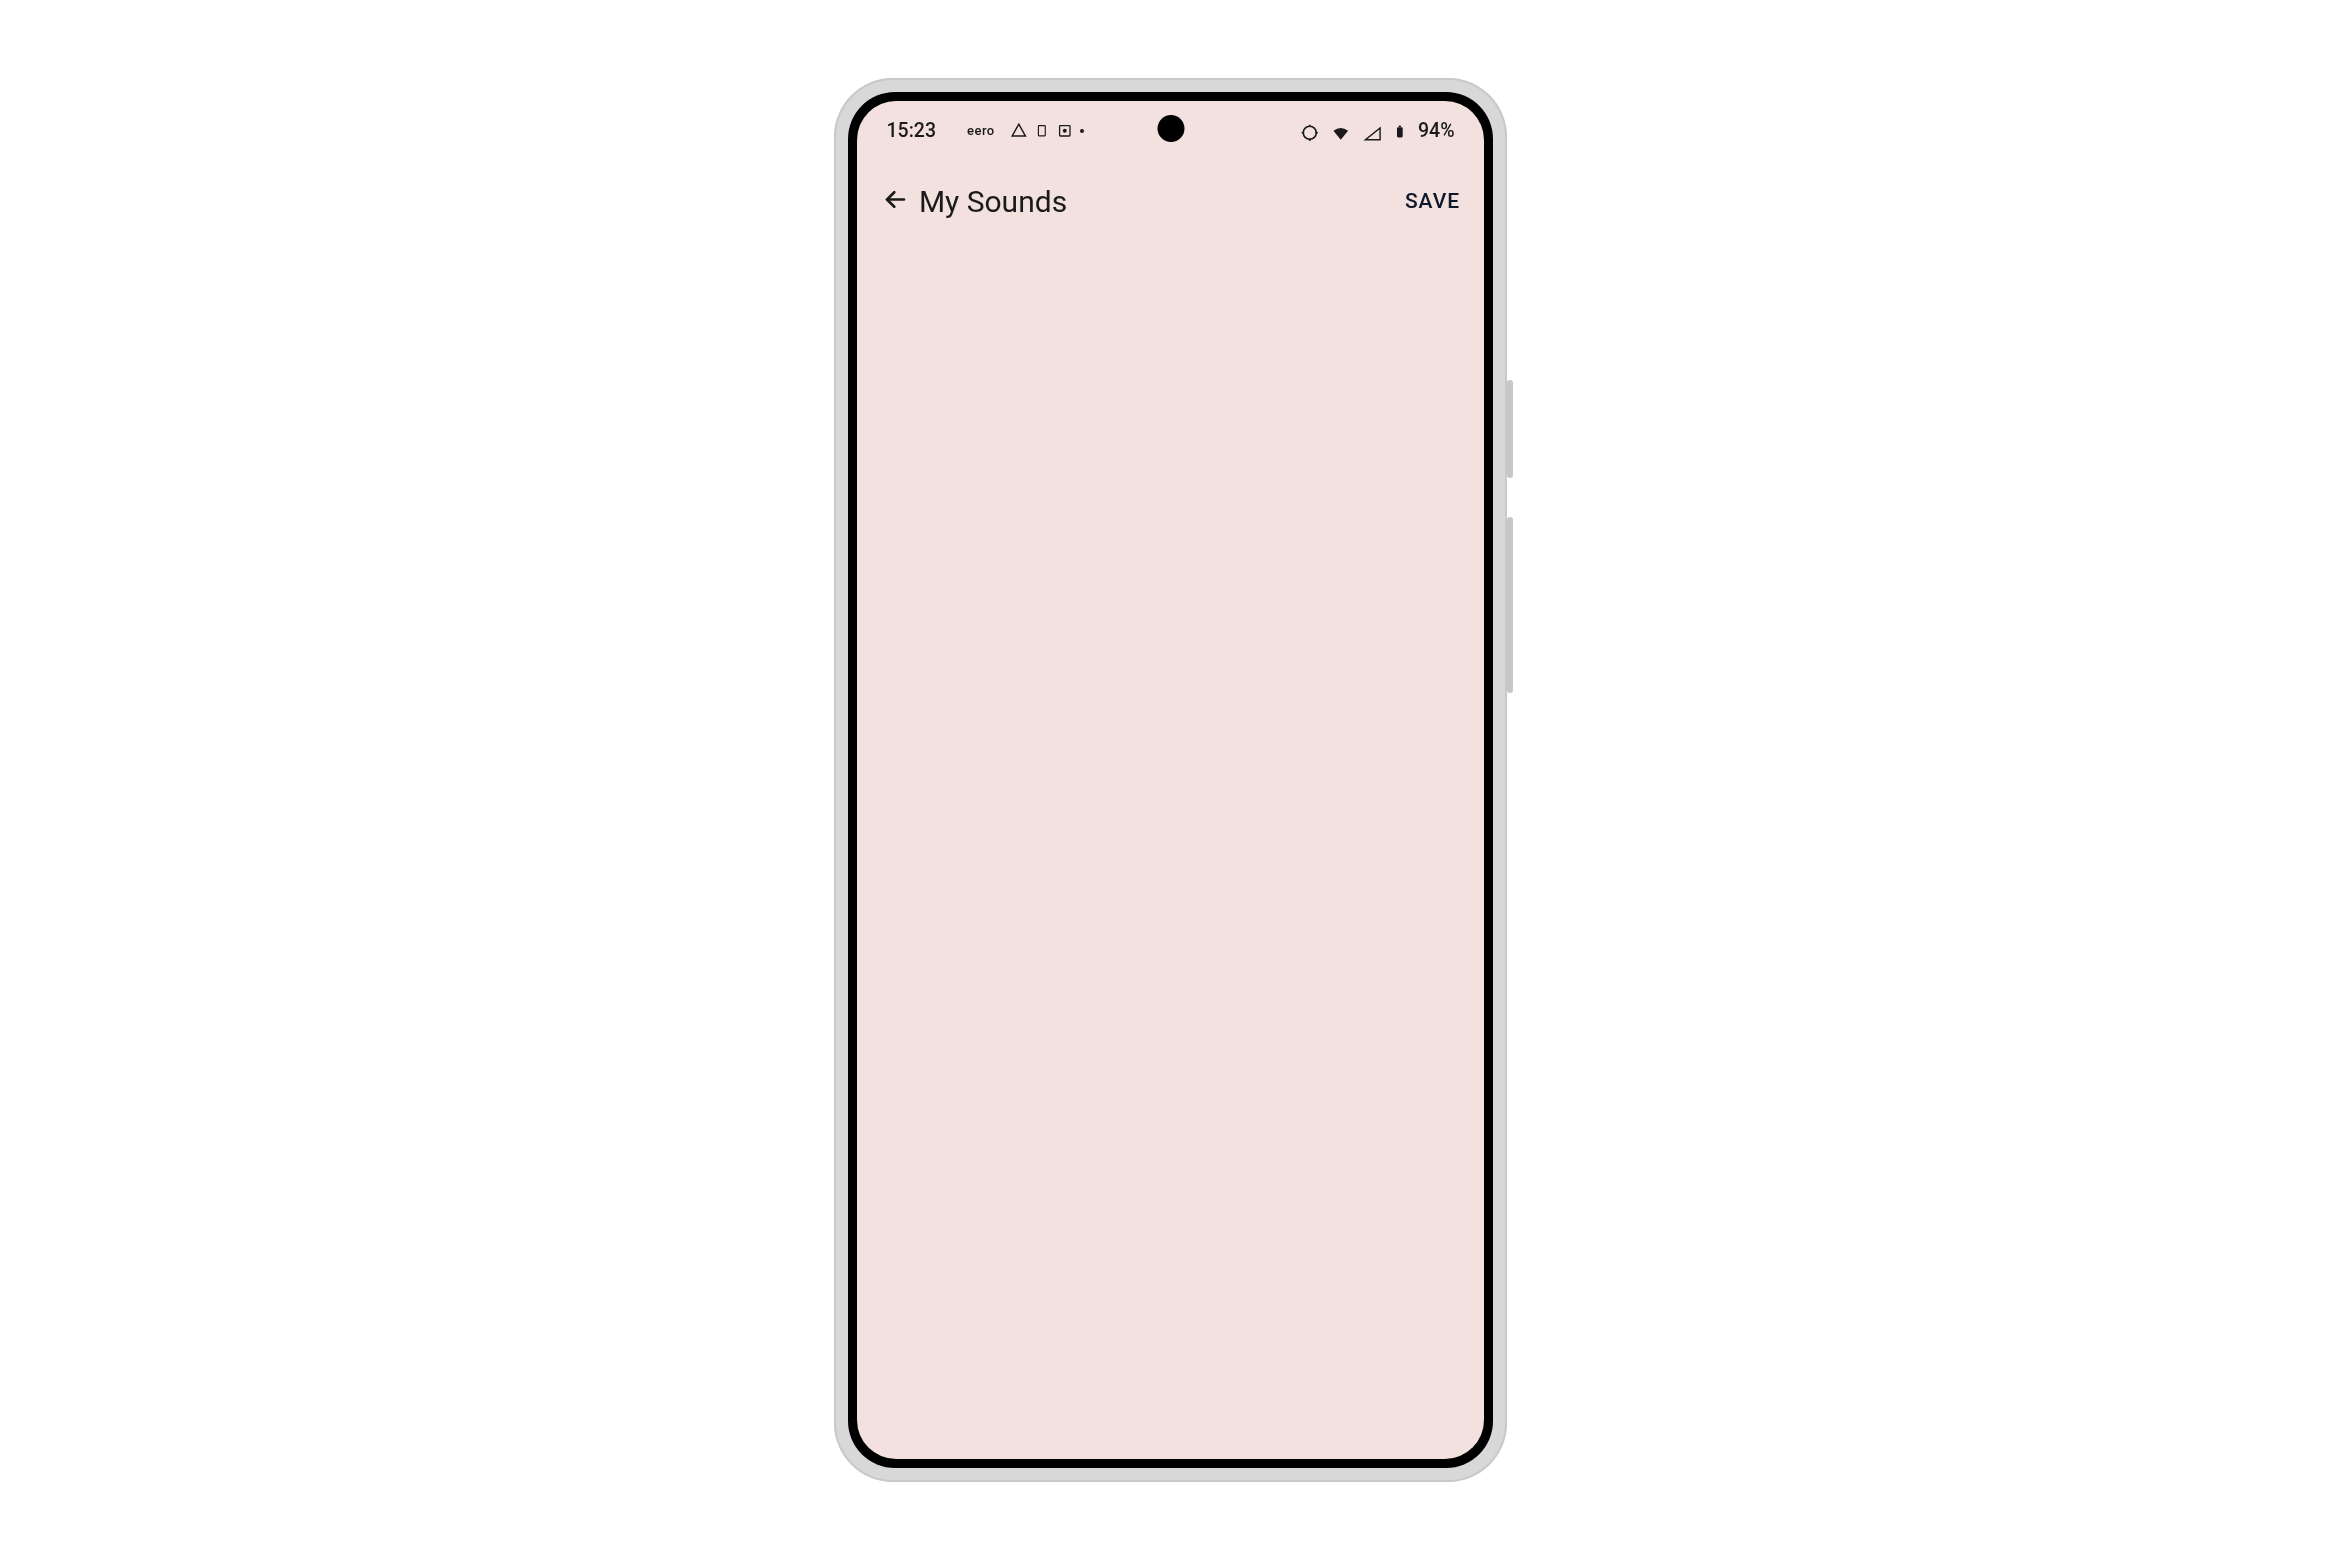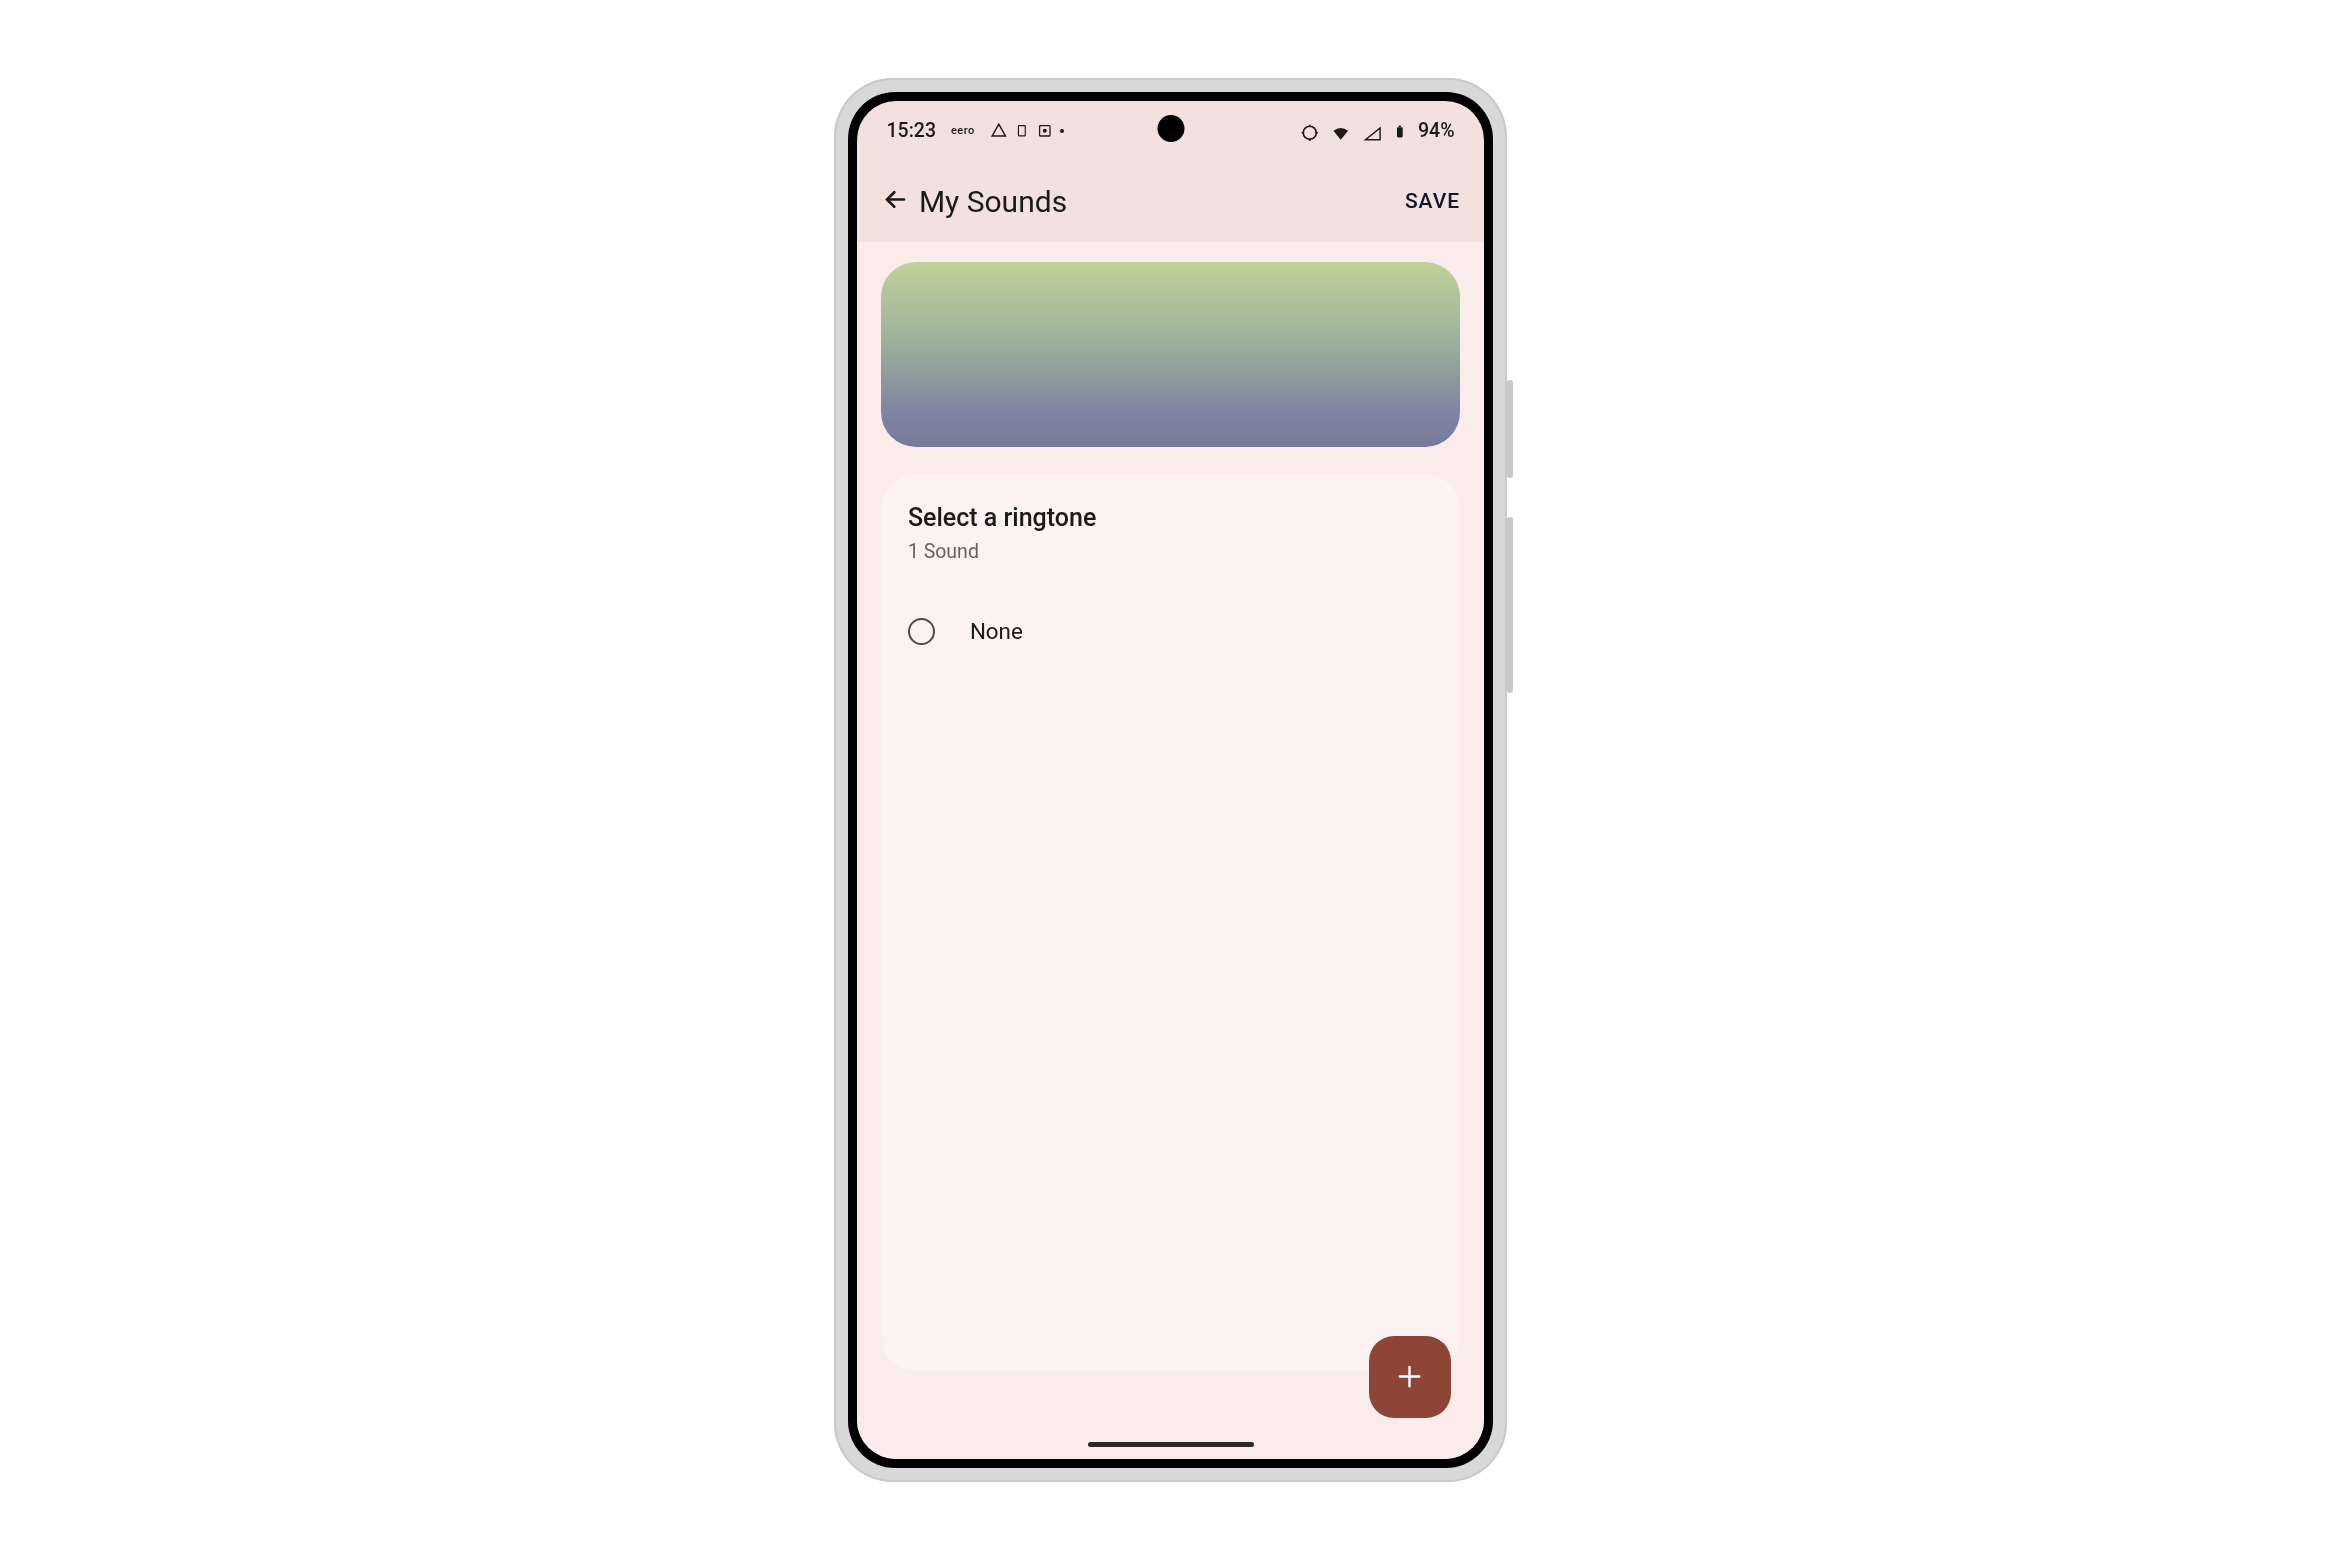--- a/index.html
+++ b/index.html
@@ -80,21 +80,21 @@
     align-items: center;
     justify-content: space-between;
     padding: 0 29px;
     font-size: 19.5px;
     color: #1a1a1a;
     font-weight: 500;
   }
   .status-left { display: flex; align-items: center; gap: 15px; }
   .status-right { display: flex; align-items: flex-end; gap: 11px; }
   .status-icons { display: flex; align-items: center; gap: 7.8px; font-size: 17.6px; }
-  .tiny-text { font-size: 11px; letter-spacing: 0.5px; }
+  .tiny-text { font-size: 13px; letter-spacing: 0.5px; margin-left: 16px; }
 
   
   .app-bar {
     height: 82px;
     display: flex;
     align-items: center;
     padding: 0 23.4px;
     gap: 9px;
   }
   .back-icon { cursor: pointer; }
@@ -240,38 +240,17 @@
         <span class="back-icon">
           <svg width="29" height="29" viewBox="0 0 24 24" fill="none" stroke="#1a1a1a" stroke-width="2.2" stroke-linecap="round" stroke-linejoin="round">
               <path d="M19 12H5"></path>
               <path d="M11 18l-6-6 6-6"></path>
             </svg>
         </span>
         <div class="app-title">My Sounds</div>
         <div class="save-btn">SAVE</div>
       </div>
 
-      <div class="content">
-        <div class="gradient-card"></div>
-
-        <div class="list-card">
-          <div class="list-title">Select a ringtone</div>
-          <div class="list-sub">1 Sound</div>
-
-          <div class="sound-item">
-            <span class="radio"></span>
-            <span class="sound-label">None</span>
-          </div>
-        </div>
-
-        <div class="fab">
-          <svg width="29" height="29" viewBox="0 0 24 24" fill="none" stroke="#ffffff" stroke-width="2" stroke-linecap="round">
-              <path d="M12 4v16M4 12h16"></path>
-            </svg>
-        </div>
-
-        <div class="home-indicator"></div>
-      </div>
 
     </div>
   </div>
 </div>
 
 
 </body></html>

